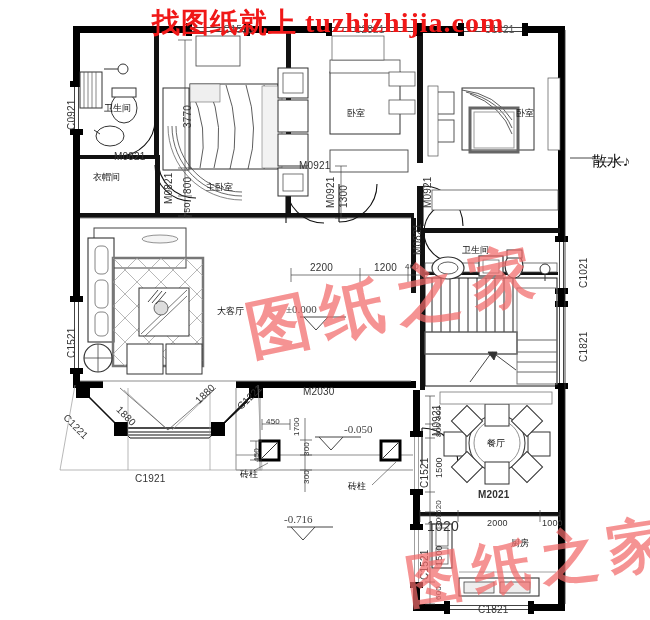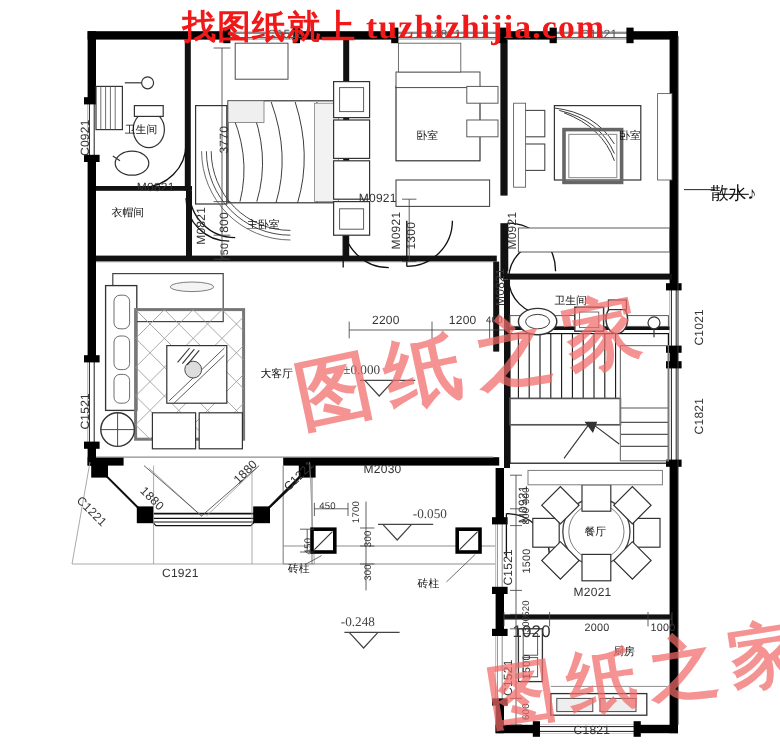--- a/index.html
+++ b/index.html
@@ -478,35 +478,35 @@
     <line x1="0" y1="0" x2="46" y2="0" stroke="#444" stroke-width="1"></line>
     <path d="M4 0 L16 13 L28 0" stroke="#444" stroke-width="1" fill="none"></path>
   </svg>
 
   <div class="elev" style="left:304px;top:423px;margin-left:40px;">-0.050</div>
   <svg style="left:315px;top:437px;width:30px;height:14px;">
     <line x1="0" y1="0" x2="46" y2="0" stroke="#444" stroke-width="1"></line>
     <path d="M4 0 L16 13 L28 0" stroke="#444" stroke-width="1" fill="none"></path>
   </svg>
 
-  <div class="elev" style="left:284px;top:513px;">-0.248</div>
+  <div class="elev" style="left:284px;top:513px;">-0.716</div>
   <svg style="left:287px;top:527px;width:30px;height:14px;">
     <line x1="0" y1="0" x2="46" y2="0" stroke="#444" stroke-width="1"></line>
     <path d="M4 0 L16 13 L28 0" stroke="#444" stroke-width="1" fill="none"></path>
   </svg>
 
   <div class="dimt" style="left:114px;top:151px;font-size:10px;">M0821</div>
   <div class="dimt vrt" style="left:163px;top:204px;font-size:10px;">M0821</div>
   <div class="dimt" style="left:299px;top:160px;font-size:10px;">M0921</div>
   <div class="dimt vrt" style="left:325px;top:208px;font-size:10px;">M0921</div>
   <div class="dimt vrt" style="left:422px;top:208px;font-size:10px;">M0921</div>
   <div class="dimt vrt" style="left:412px;top:255px;font-size:10px;">M0821</div>
   <div class="dimt" style="left:303px;top:386px;font-size:10px;">M2030</div>
   <div class="dimt vrt" style="left:431px;top:436px;font-size:10px;">M0921</div>
-  <div class="dimt" style="left:478px;top:489px;font-size:10px;">M2021</div>
+  <div class="dimt" style="left:478px;top:489px;font-size:10px;font-weight:bold;">M2021</div>
 
   <div class="dimt vrt" style="left:66px;top:130px;font-size:10px;">C0921</div>
   <div class="dimt vrt" style="left:66px;top:358px;font-size:10px;">C1521</div>
   <div class="dimt" style="left:69px;top:412px;font-size:10px;transform:rotate(45deg);transform-origin:0 0;">C1221</div>
   <div class="dimt" style="left:135px;top:473px;font-size:10px;text-align:right;">C1921</div>
   <div class="dimt" style="left:235px;top:404px;font-size:10px;transform:rotate(-45deg);transform-origin:0 0;">C1221</div>
   <div class="dimt vrt" style="left:419px;top:488px;font-size:10px;">C1521</div>
   <div class="dimt vrt" style="left:419px;top:580px;font-size:10px;">C1521</div>
   <div class="dimt" style="left:478px;top:604px;font-size:10px;">C1821</div>
   <div class="dimt vrt" style="left:578px;top:288px;font-size:10px;">C1021</div>

